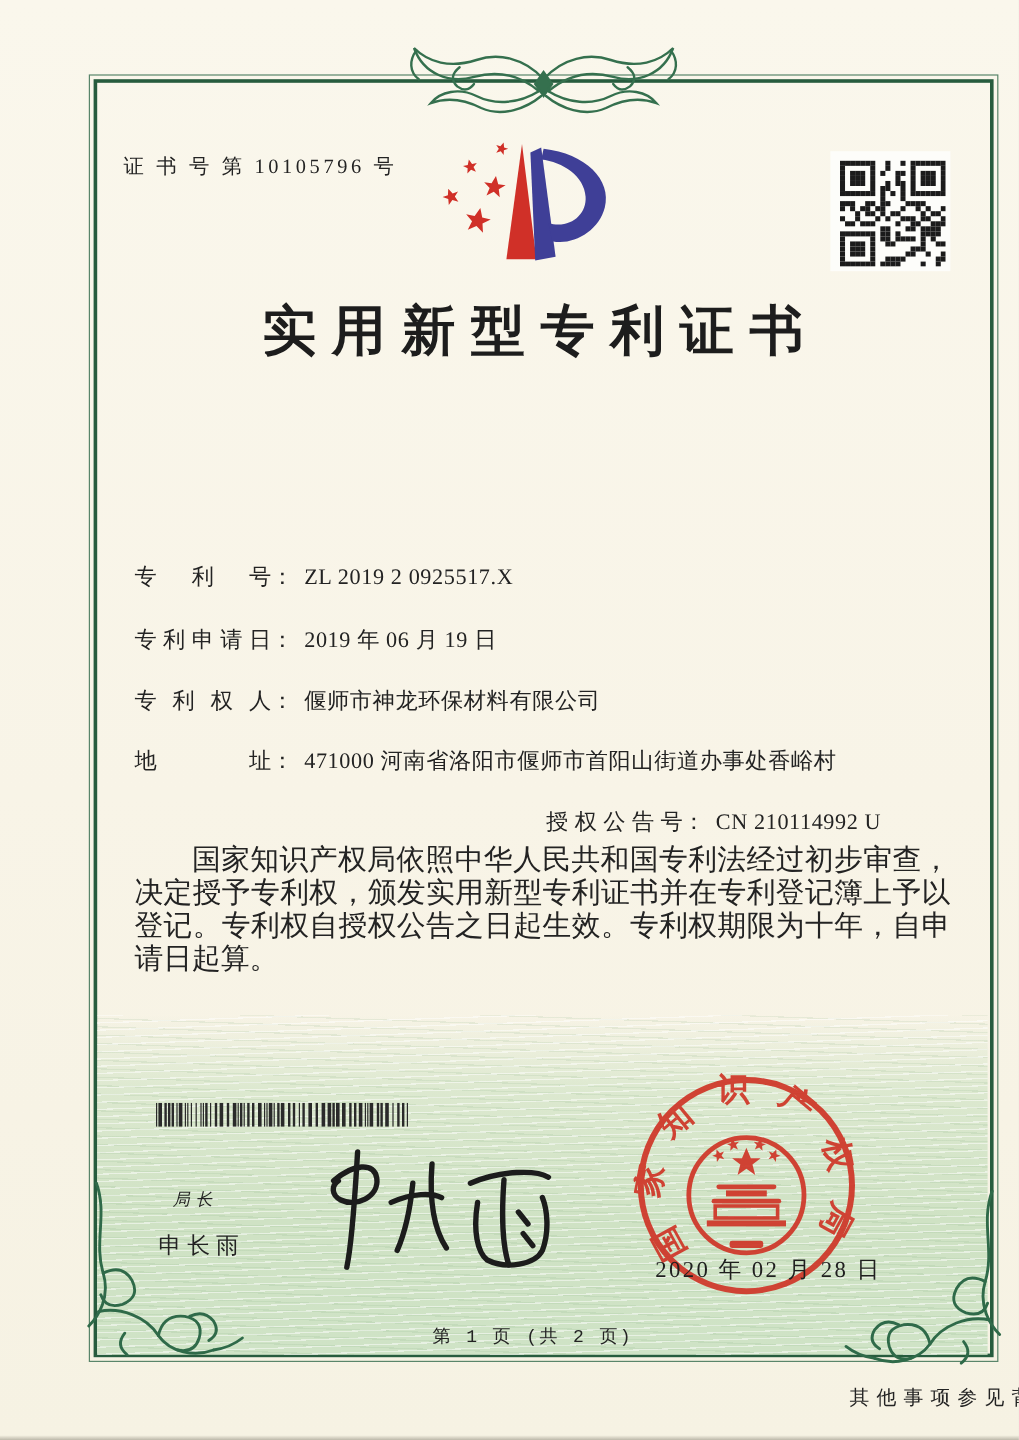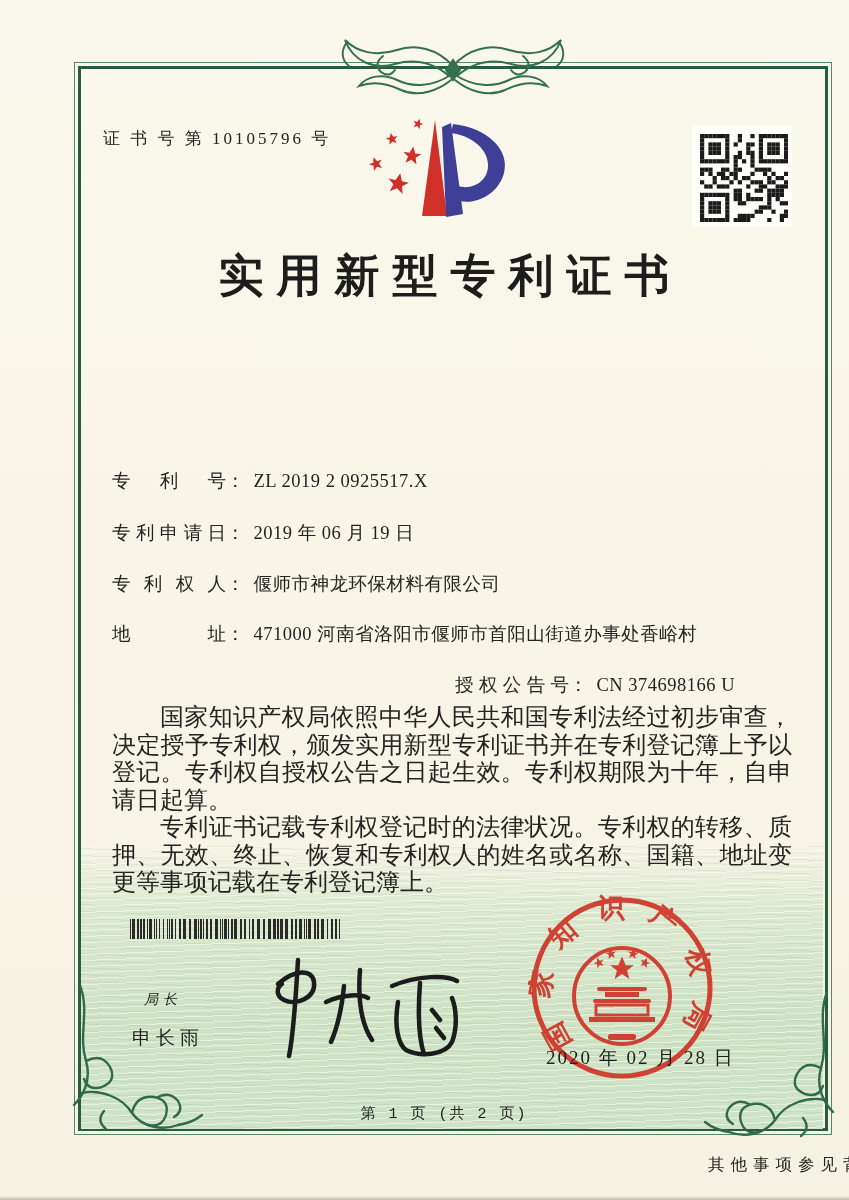--- a/index.html
+++ b/index.html
@@ -338,26 +338,25 @@
   <div class="field" style="top:520px">
     <span class="flabel">专利申请日</span><span class="fcolon">：</span><span class="fvalue">2019 年 06 月 19 日</span>
   </div>
   <div class="field" style="top:571px">
     <span class="flabel">专利权人</span><span class="fcolon">：</span><span class="fvalue">偃师市神龙环保材料有限公司</span>
   </div>
   <div class="field" style="top:621px">
     <span class="flabel">地址</span><span class="fcolon">：</span><span class="fvalue">471000 河南省洛阳市偃师市首阳山街道办事处香峪村</span>
   </div>
   <div class="field" style="top:672px;left:455px">
-    <span class="flabel">授权公告号</span><span class="fcolon">：</span><span class="fvalue">CN 374698166 U</span>
+    <span class="flabel">授权公告号</span><span class="fcolon">：</span><span class="fvalue">CN 210114992 U</span>
   </div>
 
   <div class="paras">
     <p>国家知识产权局依照中华人民共和国专利法经过初步审查，决定授予专利权，颁发实用新型专利证书并在专利登记簿上予以登记。专利权自授权公告之日起生效。专利权期限为十年，自申请日起算。</p>
-    <p>专利证书记载专利权登记时的法律状况。专利权的转移、质押、无效、终止、恢复和专利权人的姓名或名称、国籍、地址变更等事项记载在专利登记簿上。</p>
   </div>
 
   <div class="barcode"><svg width="215" height="20" viewBox="0 0 215 20">
         <rect x="0" y="0" width="1" height="20" fill="#2a2a2a"></rect>
         <rect x="2" y="0" width="3" height="20" fill="#2a2a2a"></rect>
         <rect x="7" y="0" width="2" height="20" fill="#2a2a2a"></rect>
         <rect x="10" y="0" width="2" height="20" fill="#2a2a2a"></rect>
         <rect x="13" y="0" width="2" height="20" fill="#2a2a2a"></rect>
         <rect x="17" y="0" width="1" height="20" fill="#2a2a2a"></rect>
         <rect x="19" y="0" width="3" height="20" fill="#2a2a2a"></rect>

